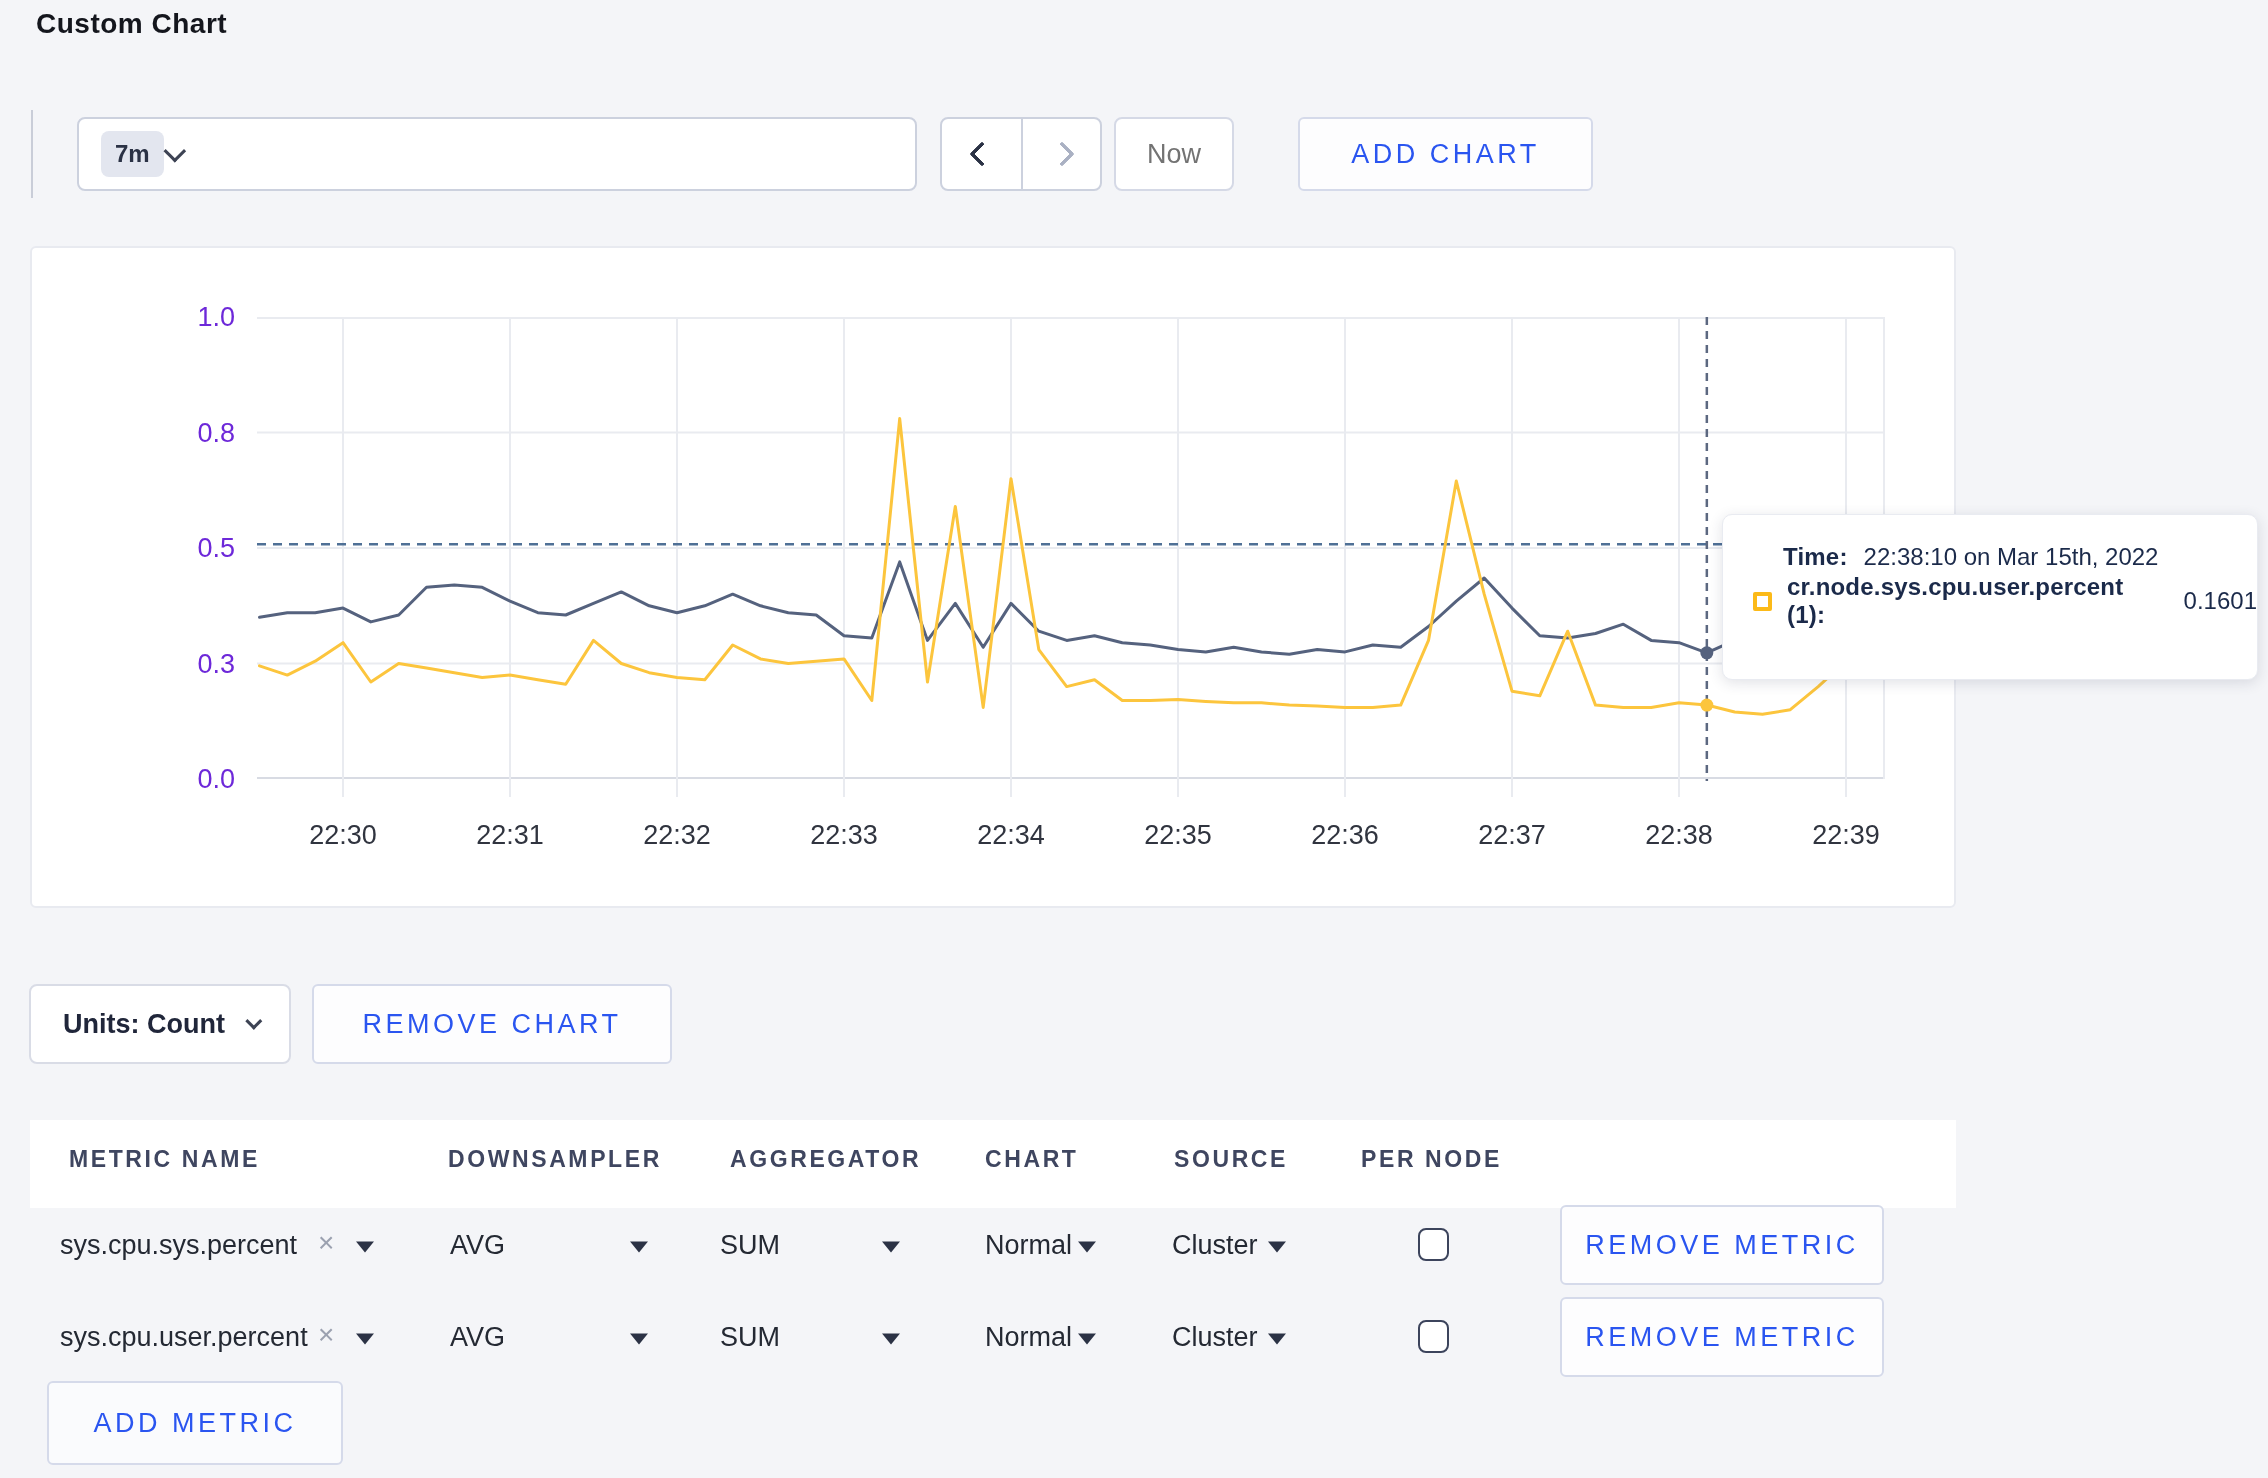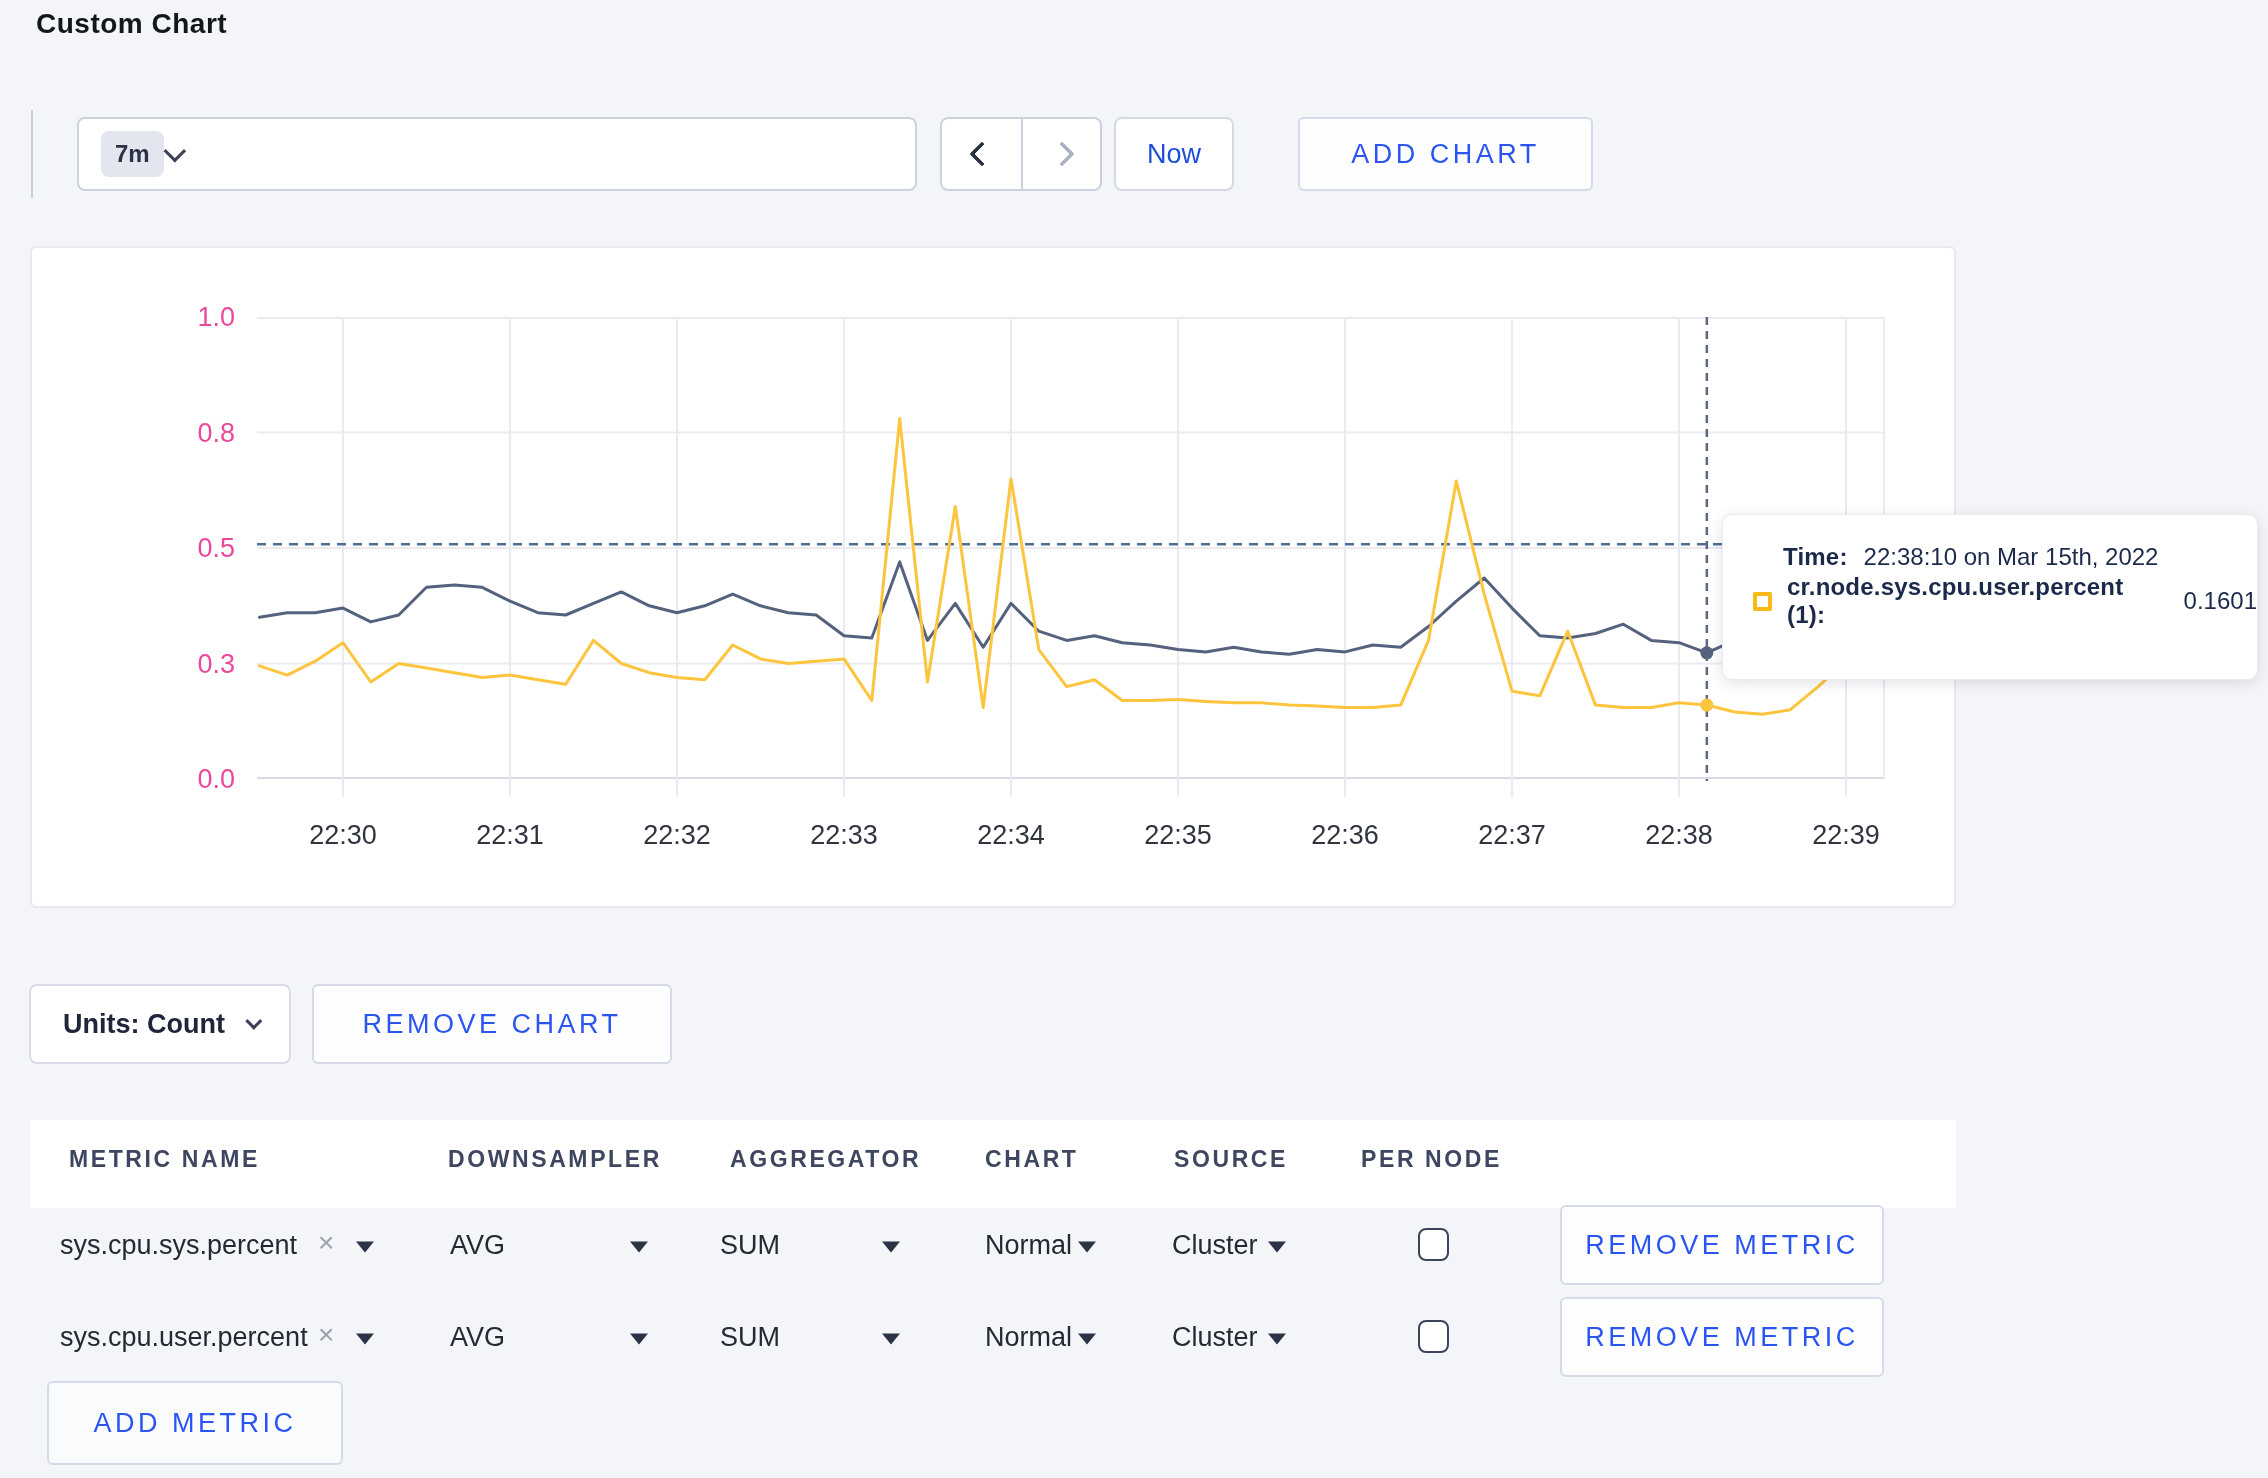--- a/index.html
+++ b/index.html
@@ -16,30 +16,30 @@
   #range-badge { background:#e3e6ef; border-radius:8px; font-size:24px; font-weight:700; color:#2b3245; padding:9px 14px; }
   #range-label { font-size:28px; color:#2b3245; margin-left:26px; flex:1; }
   .chev { width:16px; height:16px; border-right:3px solid #3d4354; border-bottom:3px solid #3d4354; transform:rotate(45deg) translateY(-4px); }
 
   #arrow-group { left:940px; top:117px; width:162px; height:74px; padding:0; overflow:hidden; }
   .arrow-cell { width:50%; height:100%; display:flex; align-items:center; justify-content:center; cursor:pointer; }
   .arrow-cell + .arrow-cell { border-left:2px solid #ccd1de; }
   .chv-l { width:18px; height:18px; border-left:4px solid #2b3245; border-bottom:4px solid #2b3245; transform:rotate(45deg); border-radius:2px; }
   .chv-r { width:18px; height:18px; border-left:4px solid #aab1c3; border-bottom:4px solid #aab1c3; transform:rotate(-135deg); border-radius:2px; }
 
-  #now-button { left:1114px; top:117px; width:120px; height:74px; justify-content:center; font-size:27px; color:#1d4ed8; border-color:#d5d9e6; cursor:default; }
+  #now-button { left:1114px; top:117px; width:120px; height:74px; justify-content:center; font-size:27px; color:#737373; border-color:#d5d9e6; cursor:default; }
 
   .blue-btn { background:#fdfdfe; border:2px solid #d5daea; border-radius:6px; color:#2a55f0;
               font-size:27px; font-weight:500; letter-spacing:3.5px; display:flex; align-items:center; justify-content:center; cursor:pointer; }
   #add-chart-button { left:1298px; top:117px; width:295px; height:74px; }
 
   
   #chart-panel { left:30px; top:246px; width:1926px; height:662px; background:#fff; border:2px solid #e8eaf0; border-radius:6px; }
   #plot-svg { position:absolute; left:225px; top:69px; }
-  .ylab { position:absolute; width:120px; text-align:right; font-size:27px; color:#ec4899; transform:translateY(-50%); }
+  .ylab { position:absolute; width:120px; text-align:right; font-size:27px; color:#6d28d9; transform:translateY(-50%); }
   .xlab { position:absolute; width:140px; text-align:center; font-size:27px; color:#30343f; }
 
   
   #chart-tooltip { left:1722px; top:514px; width:536px; height:166px; background:#fff; border:1px solid #e9ebf1; border-radius:10px;
                    box-shadow:0 3px 14px rgba(40,50,80,.14); z-index:5; padding:20px 0 0 30px; font-size:24px; color:#1b2a4a; }
   .tt-row { display:flex; align-items:center; height:44px; }
   .tt-sq { width:19px; height:19px; border-radius:2px; margin-right:15px; flex:none; }
   .tt-name { font-weight:700; margin-right:16px; letter-spacing:.2px; }
   .tt-val { font-weight:400; }
   #tt-time-row { padding-left:30px; }

